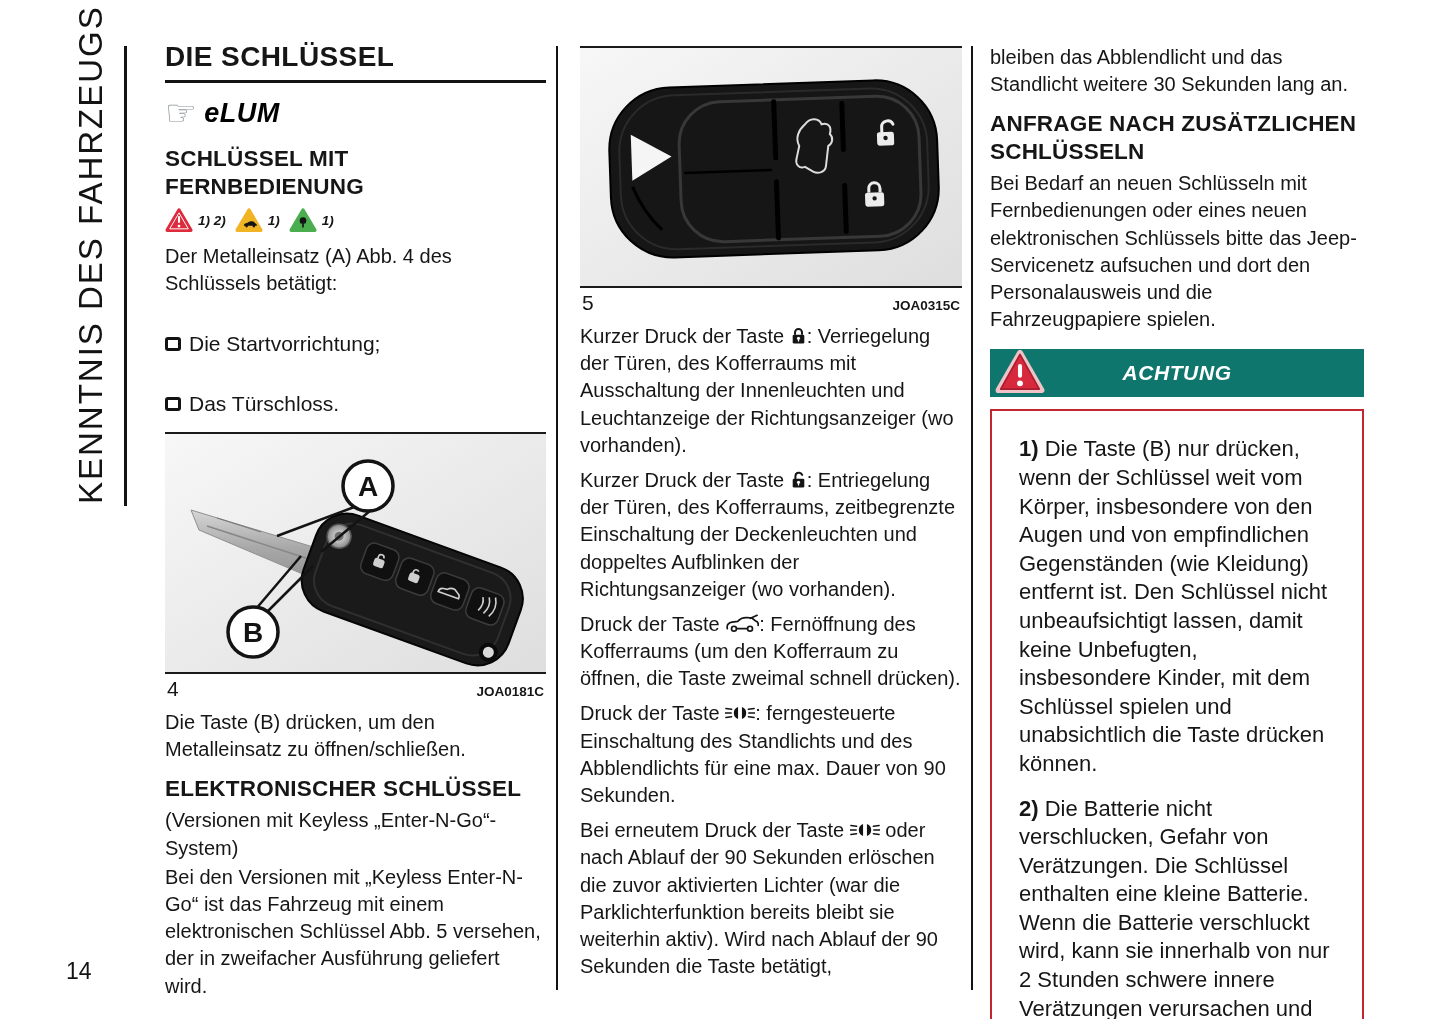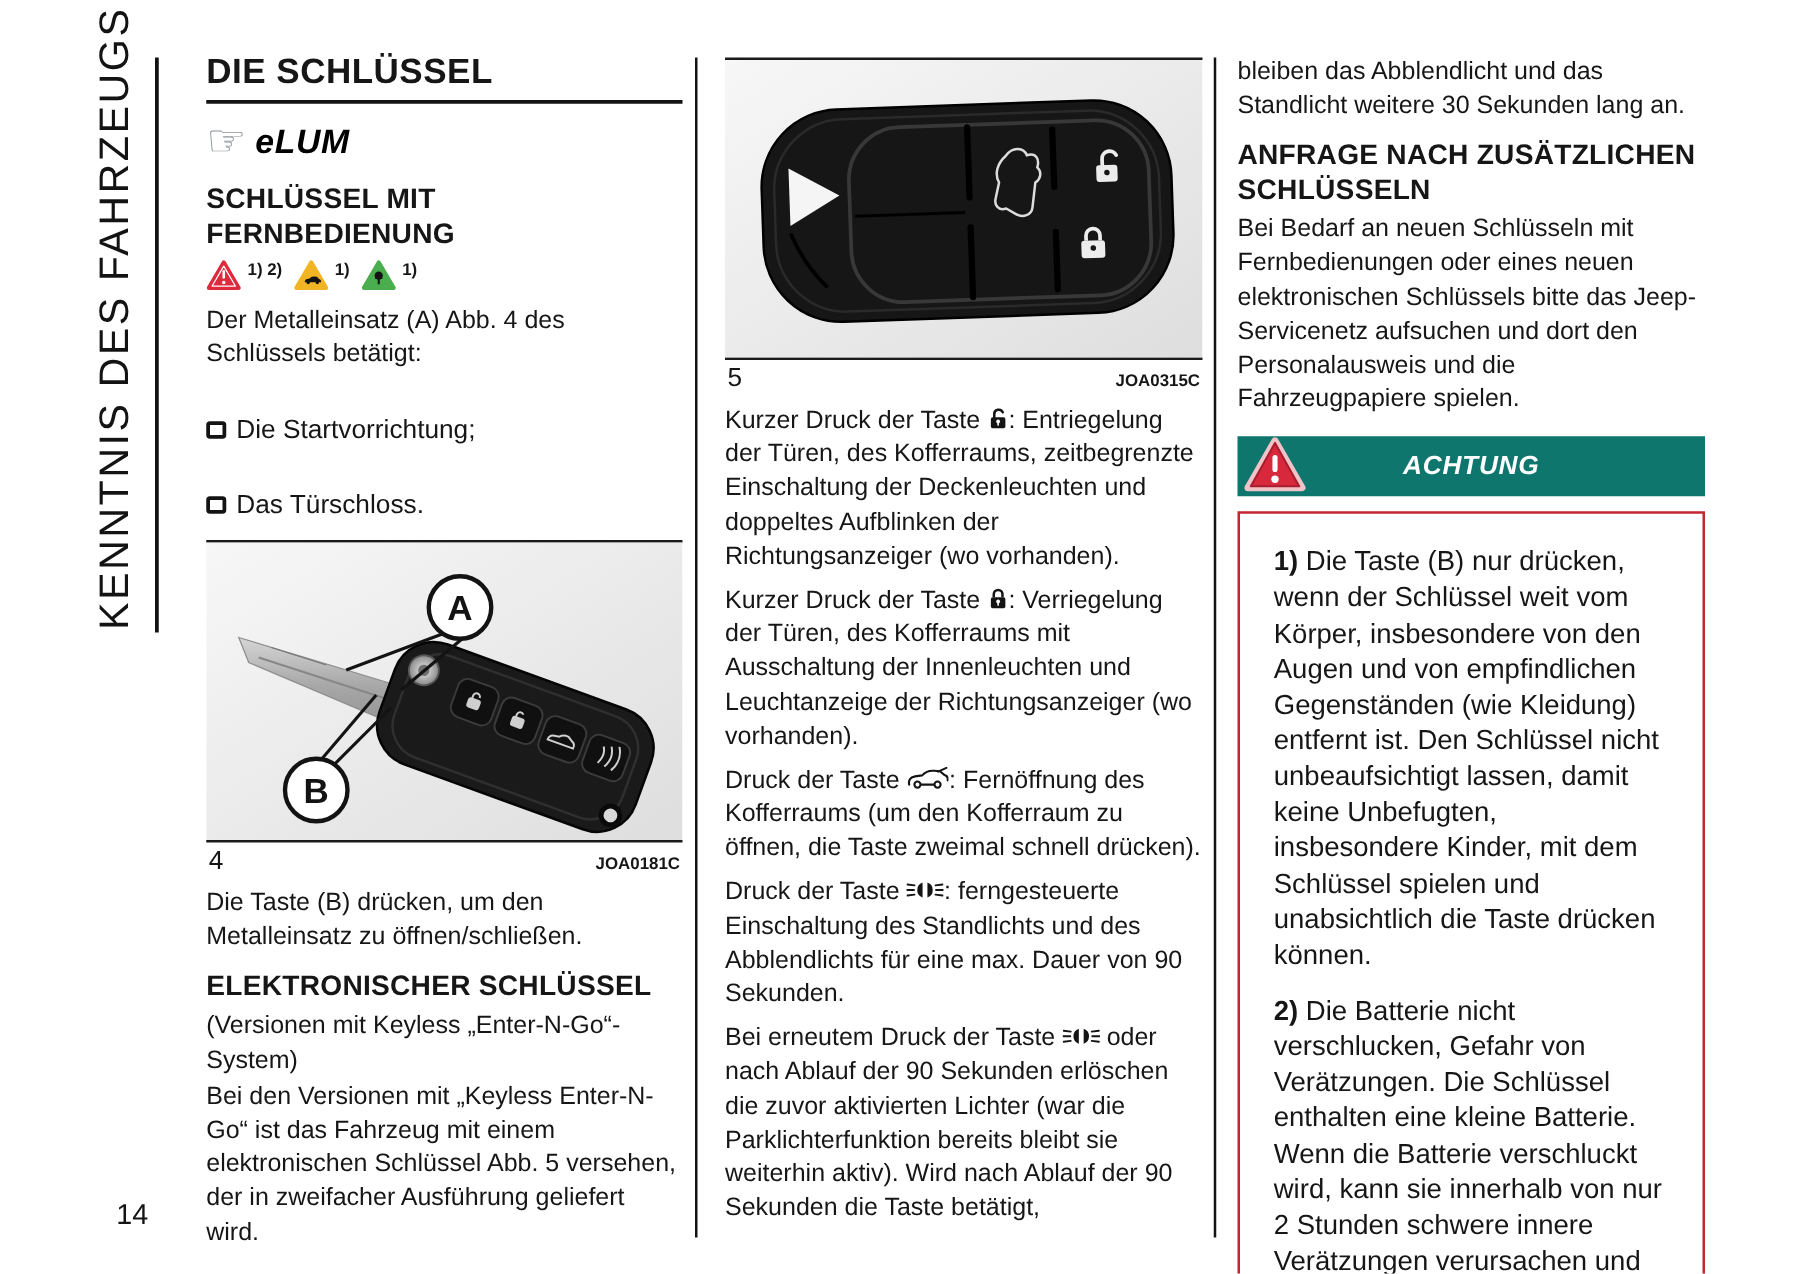--- a/index.html
+++ b/index.html
@@ -4,21 +4,21 @@
 <style>
   html,body{margin:0;padding:0;background:#fff;}
   .page{position:relative;width:1445px;height:1019px;background:#ffffff;overflow:hidden;
         font-family:"Liberation Sans","DejaVu Sans",sans-serif;color:#161616;}
 
   
   .sidebar-label{position:absolute;left:72px;top:46px;height:458px;
     writing-mode:vertical-rl;transform:rotate(180deg);white-space:nowrap;
     font-size:33px;letter-spacing:2px;color:#131313;}
   .sidebar-rule{position:absolute;left:124px;top:46px;width:2.5px;height:460px;background:#131313;}
-  .page-number{position:absolute;left:93px;top:958px;font-size:23px;color:#131313;}
+  .page-number{position:absolute;left:66px;top:958px;font-size:23px;color:#131313;}
 
   
   .col-rule{position:absolute;top:46px;width:2px;height:944px;background:#131313;}
   .rule-a{left:556px;} .rule-b{left:971px;}
 
   
   .col{position:absolute;top:40px;}
   .col1{left:165px;width:381px;}
   .col2{left:580px;width:382px;}
   .col3{left:990px;width:374px;}
@@ -28,21 +28,21 @@
 
   .elum{display:flex;align-items:center;gap:7px;margin:2px 0 6px;height:40px;}
   .hand{font-size:36px;color:#8e959b;line-height:1;}
   .elum-text{font-size:27px;font-weight:700;color:#000000;font-style:italic;letter-spacing:.5px;}
 
   h2{font-size:22.5px;font-weight:800;margin:12px 0 5px;line-height:1.22;letter-spacing:.2px;}
   .body{font-size:20px;line-height:1.36;margin:2px 0 7px;}
   .tight{margin:0 0 2px;}
 
   .warn-row{display:flex;align-items:center;gap:9px;margin:4px 0 8px;height:30px;}
-  .warn-item{display:flex;align-items:flex-start;gap:5px;}
+  .warn-item{display:flex;align-items:center;gap:5px;font-style:italic;}
   .warn-item .ic{width:28px;height:25px;}
   .warn-refs{font-size:13.5px;font-weight:700;}
 
   .bullet{display:flex;align-items:flex-start;gap:8px;font-size:21px;line-height:1.36;margin-top:32px;}
   .bullet-box{flex:0 0 auto;width:10px;height:8px;border:3px solid #131313;border-radius:3px;margin-top:7px;}
 
   
   .fig{margin:13px 0 8px;}
   .fig-rule{height:2px;background:#1a1a1a;}
   .fig-img{display:block;}
@@ -281,26 +281,26 @@
           </g>
         </svg>
       </div>
       <div class="fig-rule"></div>
       <div class="fig-cap">
         <span class="fig-num">5</span>
         <span class="fig-code">JOA0315C</span>
       </div>
     </figure>
     <div id="col2paras">
+        <p class="body">Kurzer Druck der Taste <svg class="ic ic-lock-icon">
+            <use href="#sym-lock"></use>
+          </svg>: Verriegelung der Türen, des Kofferraums mit Ausschaltung der Innenleuchten und Leuchtanzeige der Richtungsanzeiger (wo vorhanden).</p>
         <p class="body">Kurzer Druck der Taste <svg class="ic ic-unlock-icon">
             <use href="#sym-unlock"></use>
           </svg>: Entriegelung der Türen, des Kofferraums, zeitbegrenzte Einschaltung der Deckenleuchten und doppeltes Aufblinken der Richtungsanzeiger (wo vorhanden).</p>
-        <p class="body">Kurzer Druck der Taste <svg class="ic ic-lock-icon">
-            <use href="#sym-lock"></use>
-          </svg>: Verriegelung der Türen, des Kofferraums mit Ausschaltung der Innenleuchten und Leuchtanzeige der Richtungsanzeiger (wo vorhanden).</p>
         <p class="body">Druck der Taste <svg class="ic ic-trunk-icon">
             <use href="#sym-trunk"></use>
           </svg>: Fernöffnung des Kofferraums (um den Kofferraum zu öffnen, die Taste zweimal schnell drücken).</p>
         <p class="body">Druck der Taste <svg class="ic ic-lights-icon">
             <use href="#sym-lights"></use>
           </svg>: ferngesteuerte Einschaltung des Standlichts und des Abblendlichts für eine max. Dauer von 90 Sekunden.</p>
         <p class="body">Bei erneutem Druck der Taste <svg class="ic ic-lights-icon">
             <use href="#sym-lights"></use>
           </svg> oder nach Ablauf der 90 Sekunden erlöschen die zuvor aktivierten Lichter (war die Parklichterfunktion bereits bleibt sie weiterhin aktiv). Wird nach Ablauf der 90 Sekunden die Taste  betätigt,</p>
       </div>

